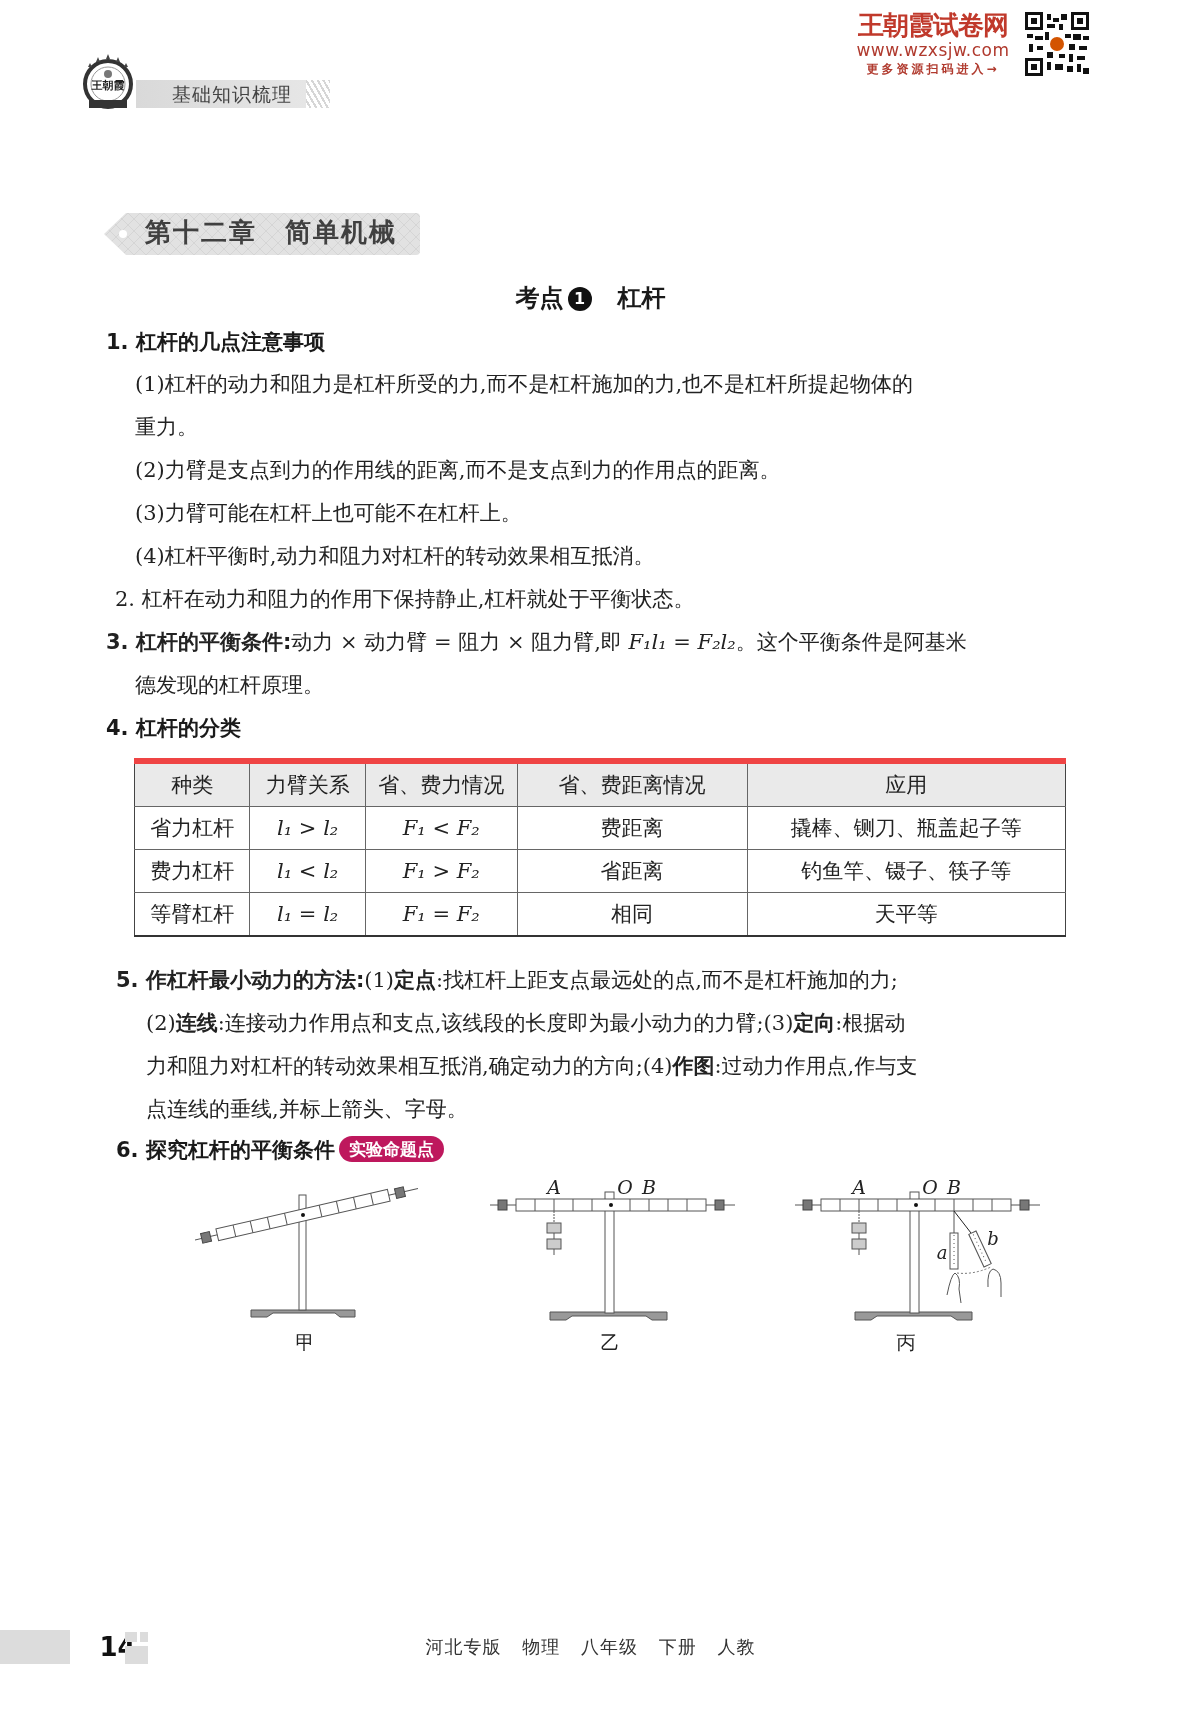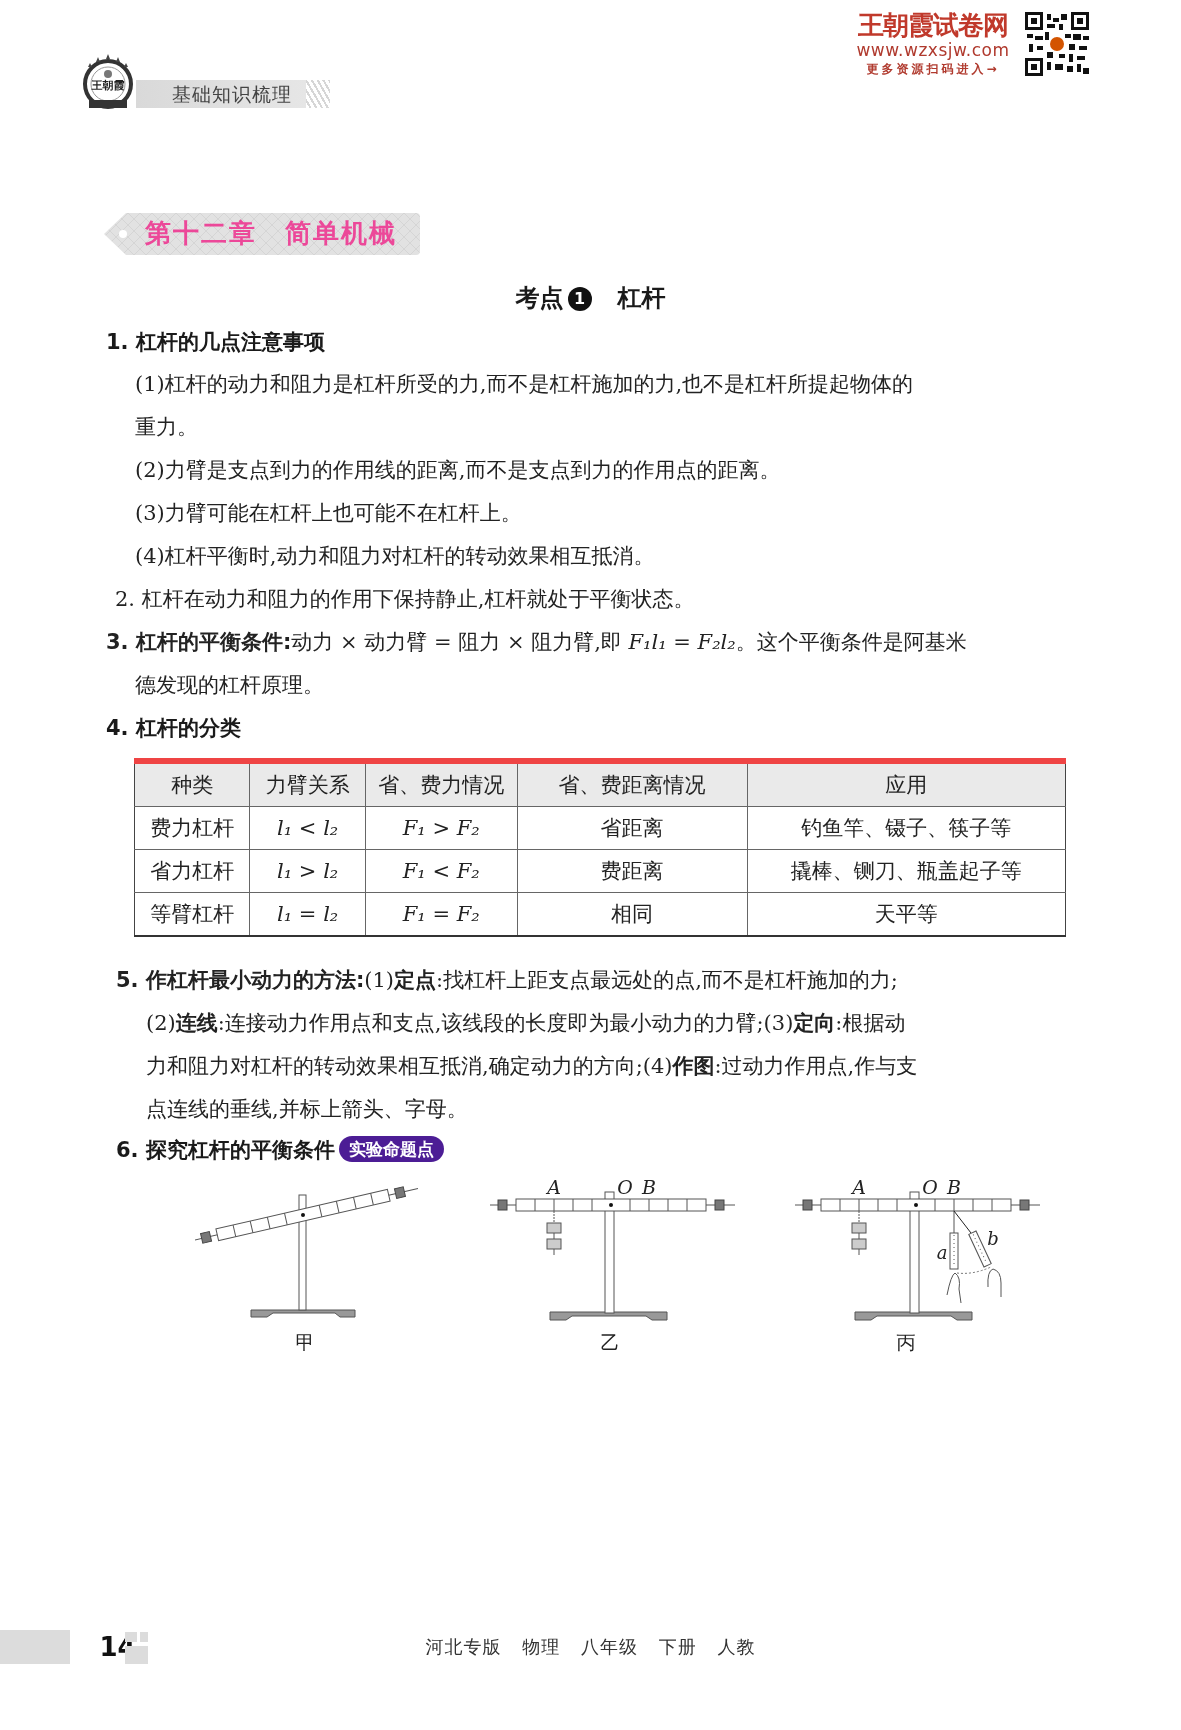--- a/index.html
+++ b/index.html
@@ -18,42 +18,42 @@
   .brand { position:absolute; left:853px; top:10px; width:160px; text-align:center; }
   .brand-name { font-family:"DejaVu Sans", sans-serif; font-weight:bold; color:#c0392b;
                 font-size:26px; line-height:30px; letter-spacing:-1px; }
   .brand-url { font-family:"DejaVu Sans", sans-serif; color:#b03a2e; font-size:17px; line-height:20px; letter-spacing:0.5px; }
   .brand-more { font-family:"DejaVu Sans", sans-serif; color:#b03a2e; font-weight:bold; font-size:12px; line-height:18px; letter-spacing:3px; }
   .qr { position:absolute; left:1025px; top:12px; width:64px; height:64px; }
 
   
   .chapter { position:absolute; left:104px; top:213px; width:316px; height:42px; }
   .chapter-title { position:absolute; left:145px; top:213px; line-height:42px; font-size:26px;
-                   font-weight:bold; font-family:Liberation Serif, serif; color:#ec4899; letter-spacing:2px; word-spacing:10px; }
+                   font-weight:bold; font-family:Liberation Mono, monospace; color:#404040; letter-spacing:2px; word-spacing:10px; }
 
   .kaodian { position:absolute; left:0; width:1181px; top:282px; text-align:center; font-size:24px;
              font-family:"DejaVu Sans", sans-serif; font-weight:bold; color:#1a1a1a; }
   .kaodian .num { display:inline-block; width:24px; height:24px; border-radius:50%; background:#111; color:#fff;
                   font-size:16px; line-height:24px; text-align:center; vertical-align:2px; margin:0 4px; }
   .kaodian .topic { margin-left:22px; }
 
   .h { position:absolute; font-family:"DejaVu Sans", sans-serif; font-weight:bold; font-size:21px; color:#1a1a1a; }
   .p { position:absolute; font-size:21px; color:#222; white-space:nowrap; }
   .b { font-family:"DejaVu Sans", sans-serif; font-weight:bold; }
   .i { font-style:italic; }
 
   
   table.cls { position:absolute; left:134px; top:758px; width:932px; border-collapse:collapse;
               font-size:21px; border-top:6px solid #ef4444; border-bottom:2px solid #333; }
   table.cls th, table.cls td { border:1px solid #666; text-align:center; height:42px; padding:0; font-weight:normal; }
   table.cls th { background:#eaeaea; }
   table.cls tr > *:first-child { border-left:1px solid #444; }
   table.cls tr > *:last-child { border-right:1px solid #444; }
 
-  .badge { display:inline-block; background:#4c1d95; color:#fff; border-radius:14px; padding:0 10px;
+  .badge { display:inline-block; background:#be185d; color:#fff; border-radius:14px; padding:0 10px;
            font-size:17px; line-height:26px; font-family:"DejaVu Sans", sans-serif; font-weight:bold; vertical-align:2px; margin-left:4px; }
 
   .fig { position:absolute; top:1175px; }
   .fig-label { position:absolute; top:1330px; font-size:19px; width:40px; text-align:center; }
 
   
   .foot-gray { position:absolute; left:0; top:1630px; width:70px; height:34px; background:#dcdcdc; }
   .foot-num { position:absolute; left:70px; top:1630px; width:55px; height:34px; background:#fff;
               font-family:"DejaVu Sans", sans-serif; font-weight:bold; font-size:26px; line-height:34px; text-align:center; color:#111;margin-left:20px; }
   .foot-sq1 { position:absolute; left:125px; top:1632px; width:12px; height:10px; background:#dcdcdc; }
@@ -173,32 +173,32 @@
     <tr>
       <th>种类</th>
       <th>力臂关系</th>
       <th>省、费力情况</th>
       <th>省、费距离情况</th>
       <th>应用</th>
     </tr>
   </thead>
   <tbody>
     <tr>
+      <td>省力杠杆</td>
+      <td class="i">l₁ &gt; l₂</td>
+      <td class="i">F₁ &lt; F₂</td>
+      <td>费距离</td>
+      <td>撬棒、铡刀、瓶盖起子等</td>
+    </tr>
+    <tr>
       <td>费力杠杆</td>
       <td class="i">l₁ &lt; l₂</td>
       <td class="i">F₁ &gt; F₂</td>
       <td>省距离</td>
       <td>钓鱼竿、镊子、筷子等</td>
-    </tr>
-    <tr>
-      <td>省力杠杆</td>
-      <td class="i">l₁ &gt; l₂</td>
-      <td class="i">F₁ &lt; F₂</td>
-      <td>费距离</td>
-      <td>撬棒、铡刀、瓶盖起子等</td>
     </tr>
     <tr>
       <td>等臂杠杆</td>
       <td class="i">l₁ = l₂</td>
       <td class="i">F₁ = F₂</td>
       <td>相同</td>
       <td>天平等</td>
     </tr>
   </tbody>
 </table>

